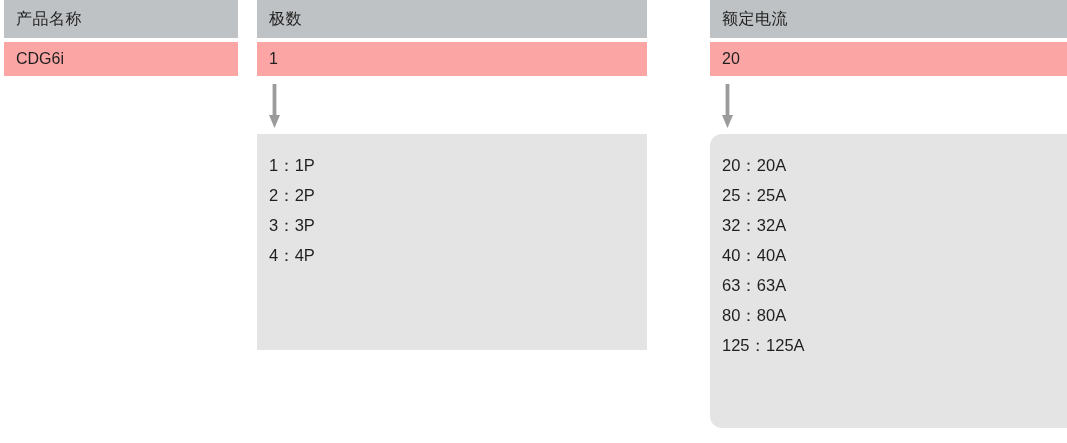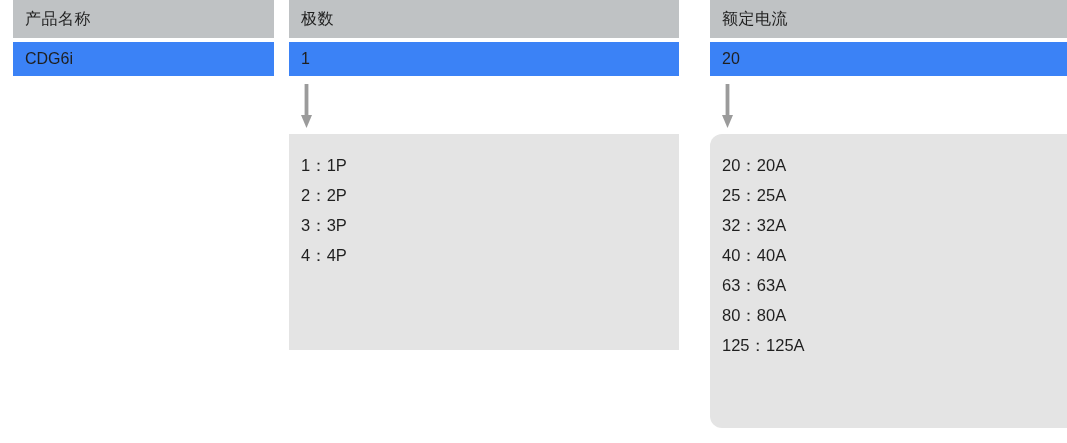--- a/index.html
+++ b/index.html
@@ -16,36 +16,36 @@
   }
   .board {
     position: relative;
     width: 1067px;
     height: 443px;
   }
   .col {
     position: absolute;
     top: 0;
   }
-  .col-1 { left: 13px;   width: 261px; }
-  .col-2 { left: 289px; width: 390px; }
+  .col-1 { left: 4px;   width: 234px; }
+  .col-2 { left: 257px; width: 390px; }
   .col-3 { left: 710px; width: 392px; }
 
   .header {
     background: #bfc2c4;
     height: 38px;
     line-height: 38px;
     padding: 0 12px;
     box-sizing: border-box;
     font-size: 16px;
     color: #1f1f1f;
     letter-spacing: 0.5px;
   }
   .value {
-    background: #3b82f6;
+    background: #fca5a5;
     height: 34px;
     line-height: 34px;
     padding: 0 12px;
     box-sizing: border-box;
     font-size: 16px;
     color: #1f1f1f;
     margin-top: 4px;
   }
 
   .arrow-wrap {

